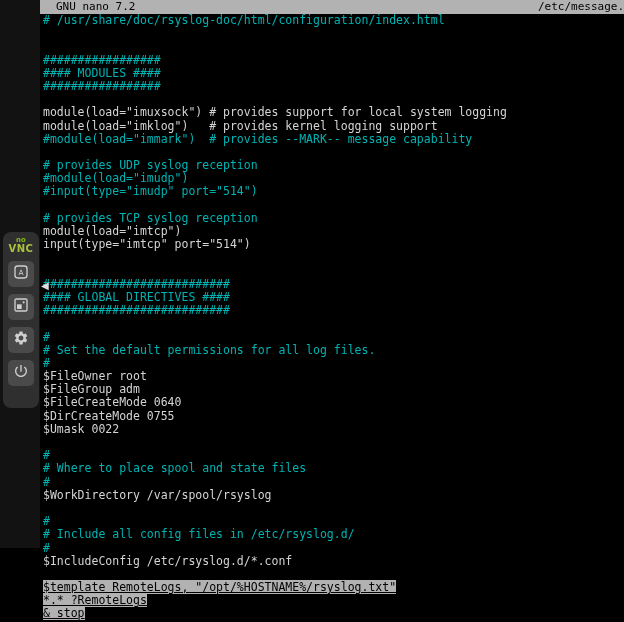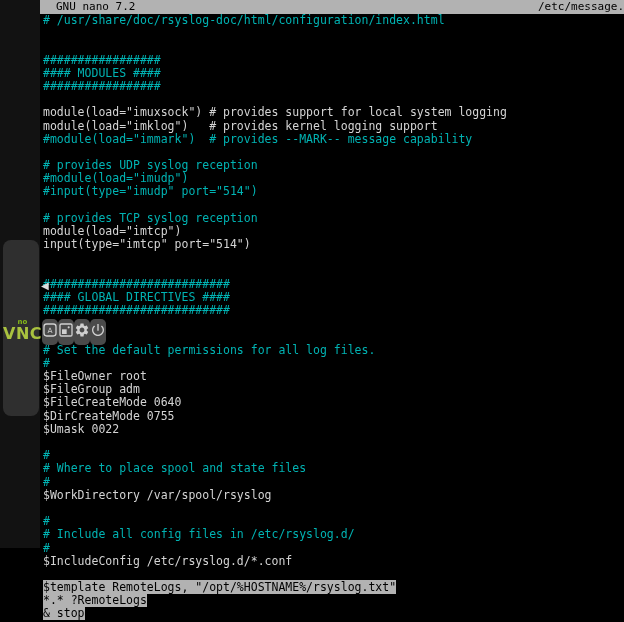--- a/index.html
+++ b/index.html
@@ -30,32 +30,32 @@
   }
   .term-body {
     padding-left: 3px;
     font-size: 11.5px; line-height: 13.2px;
     white-space: pre; color: #d4d4d4;
   }
   .line { height: 13.2px; }
   .line.comment { color: #00b3b3; }
   .line.code    { color: #d4d4d4; }
   .line.blank   { color: #d4d4d4; }
-  .line.sel span { background: #b2b2b2; color: #000; }
+  .line.sel span { background: #b2b2b2; color: #000; text-decoration: underline; }
 
   
   .vnc-panel {
-    position: absolute; left: 3px; top: 240px; width: 36px; height: 176px;
+    position: absolute; left: 3px; top: 232px; width: 36px; height: 176px;
     background: #2f2f2f; border-radius: 8px;
-    display: flex; flex-direction: row; align-items: center;
+    display: flex; flex-direction: column; align-items: center;
     font-family: "DejaVu Sans", sans-serif;
   }
   .vnc-logo { text-align: center; margin-top: 5px; line-height: 1; }
   .vnc-logo .no  { display: block; font-size: 7px;  font-weight: bold; color: #84b819; }
-  .vnc-logo .vnc { display: block; font-size: 16px; font-weight: bold; color: #a9c23f; letter-spacing: .5px; }
+  .vnc-logo .vnc { display: block; font-size: 10px; font-weight: bold; color: #a9c23f; letter-spacing: .5px; }
   .vnc-btn {
     width: 26px; height: 26px; background: #4a4a4a; border-radius: 5px;
     margin-top: 7px; display: flex; align-items: center; justify-content: center;
     cursor: pointer;
   }
   .vnc-btn svg { width: 16px; height: 16px; fill: #cfcfcf; }
   .collapse-handle {
     position: absolute; left: 41px; top: 280px;
     color: #dcdcdc; font-size: 10px; font-family: "DejaVu Sans", sans-serif;
     cursor: pointer;

